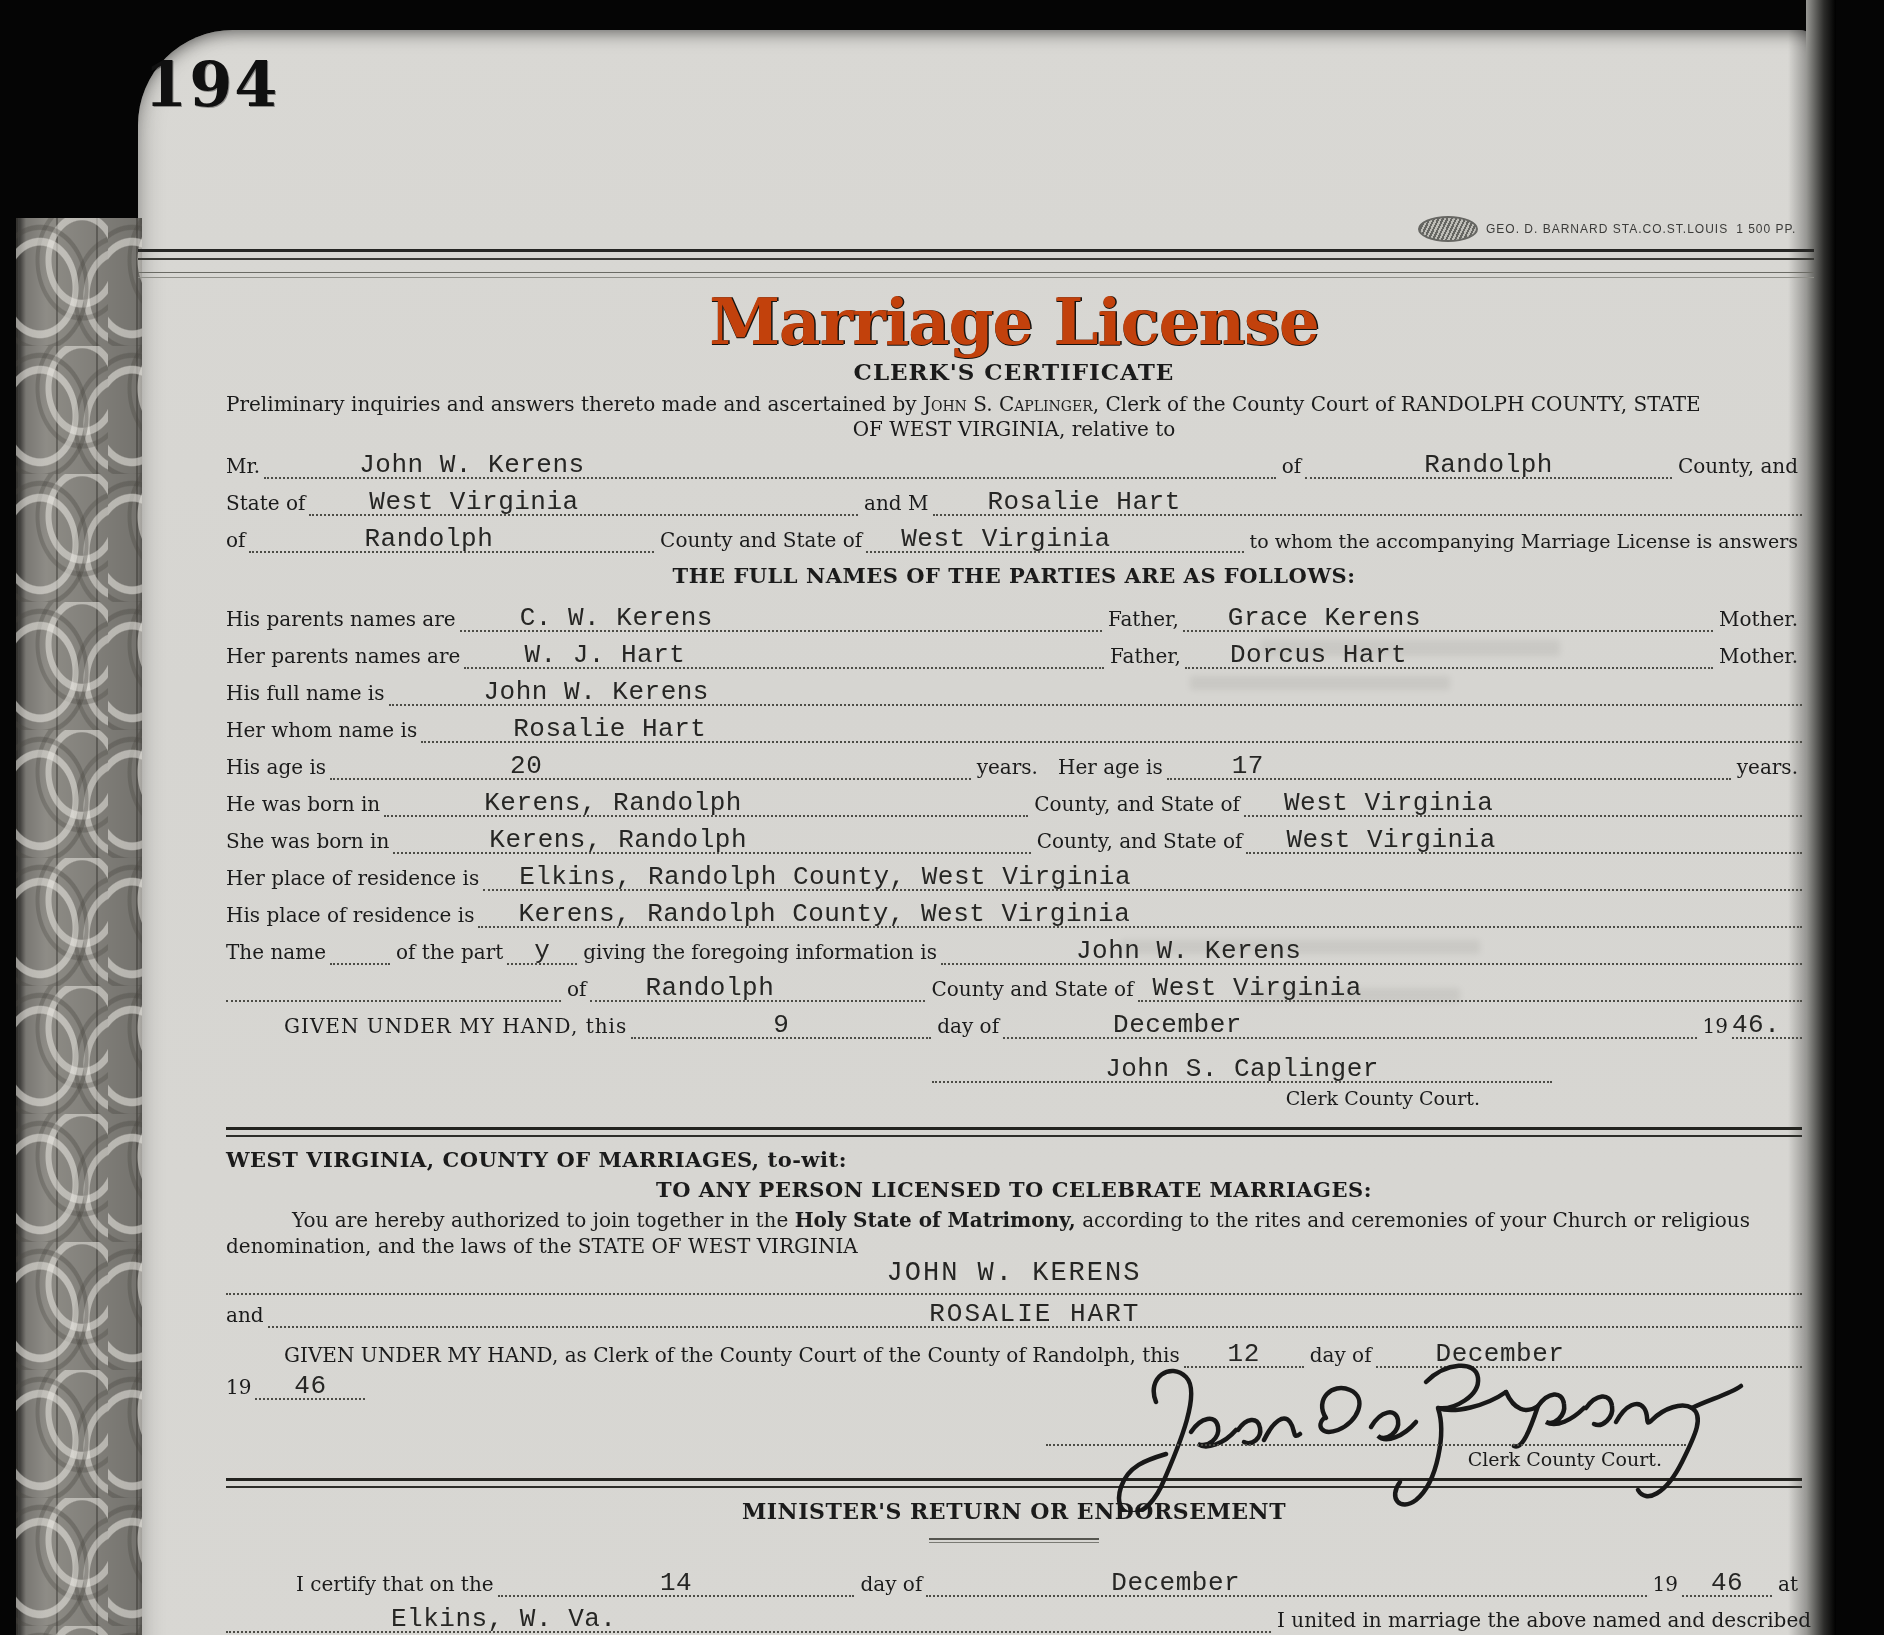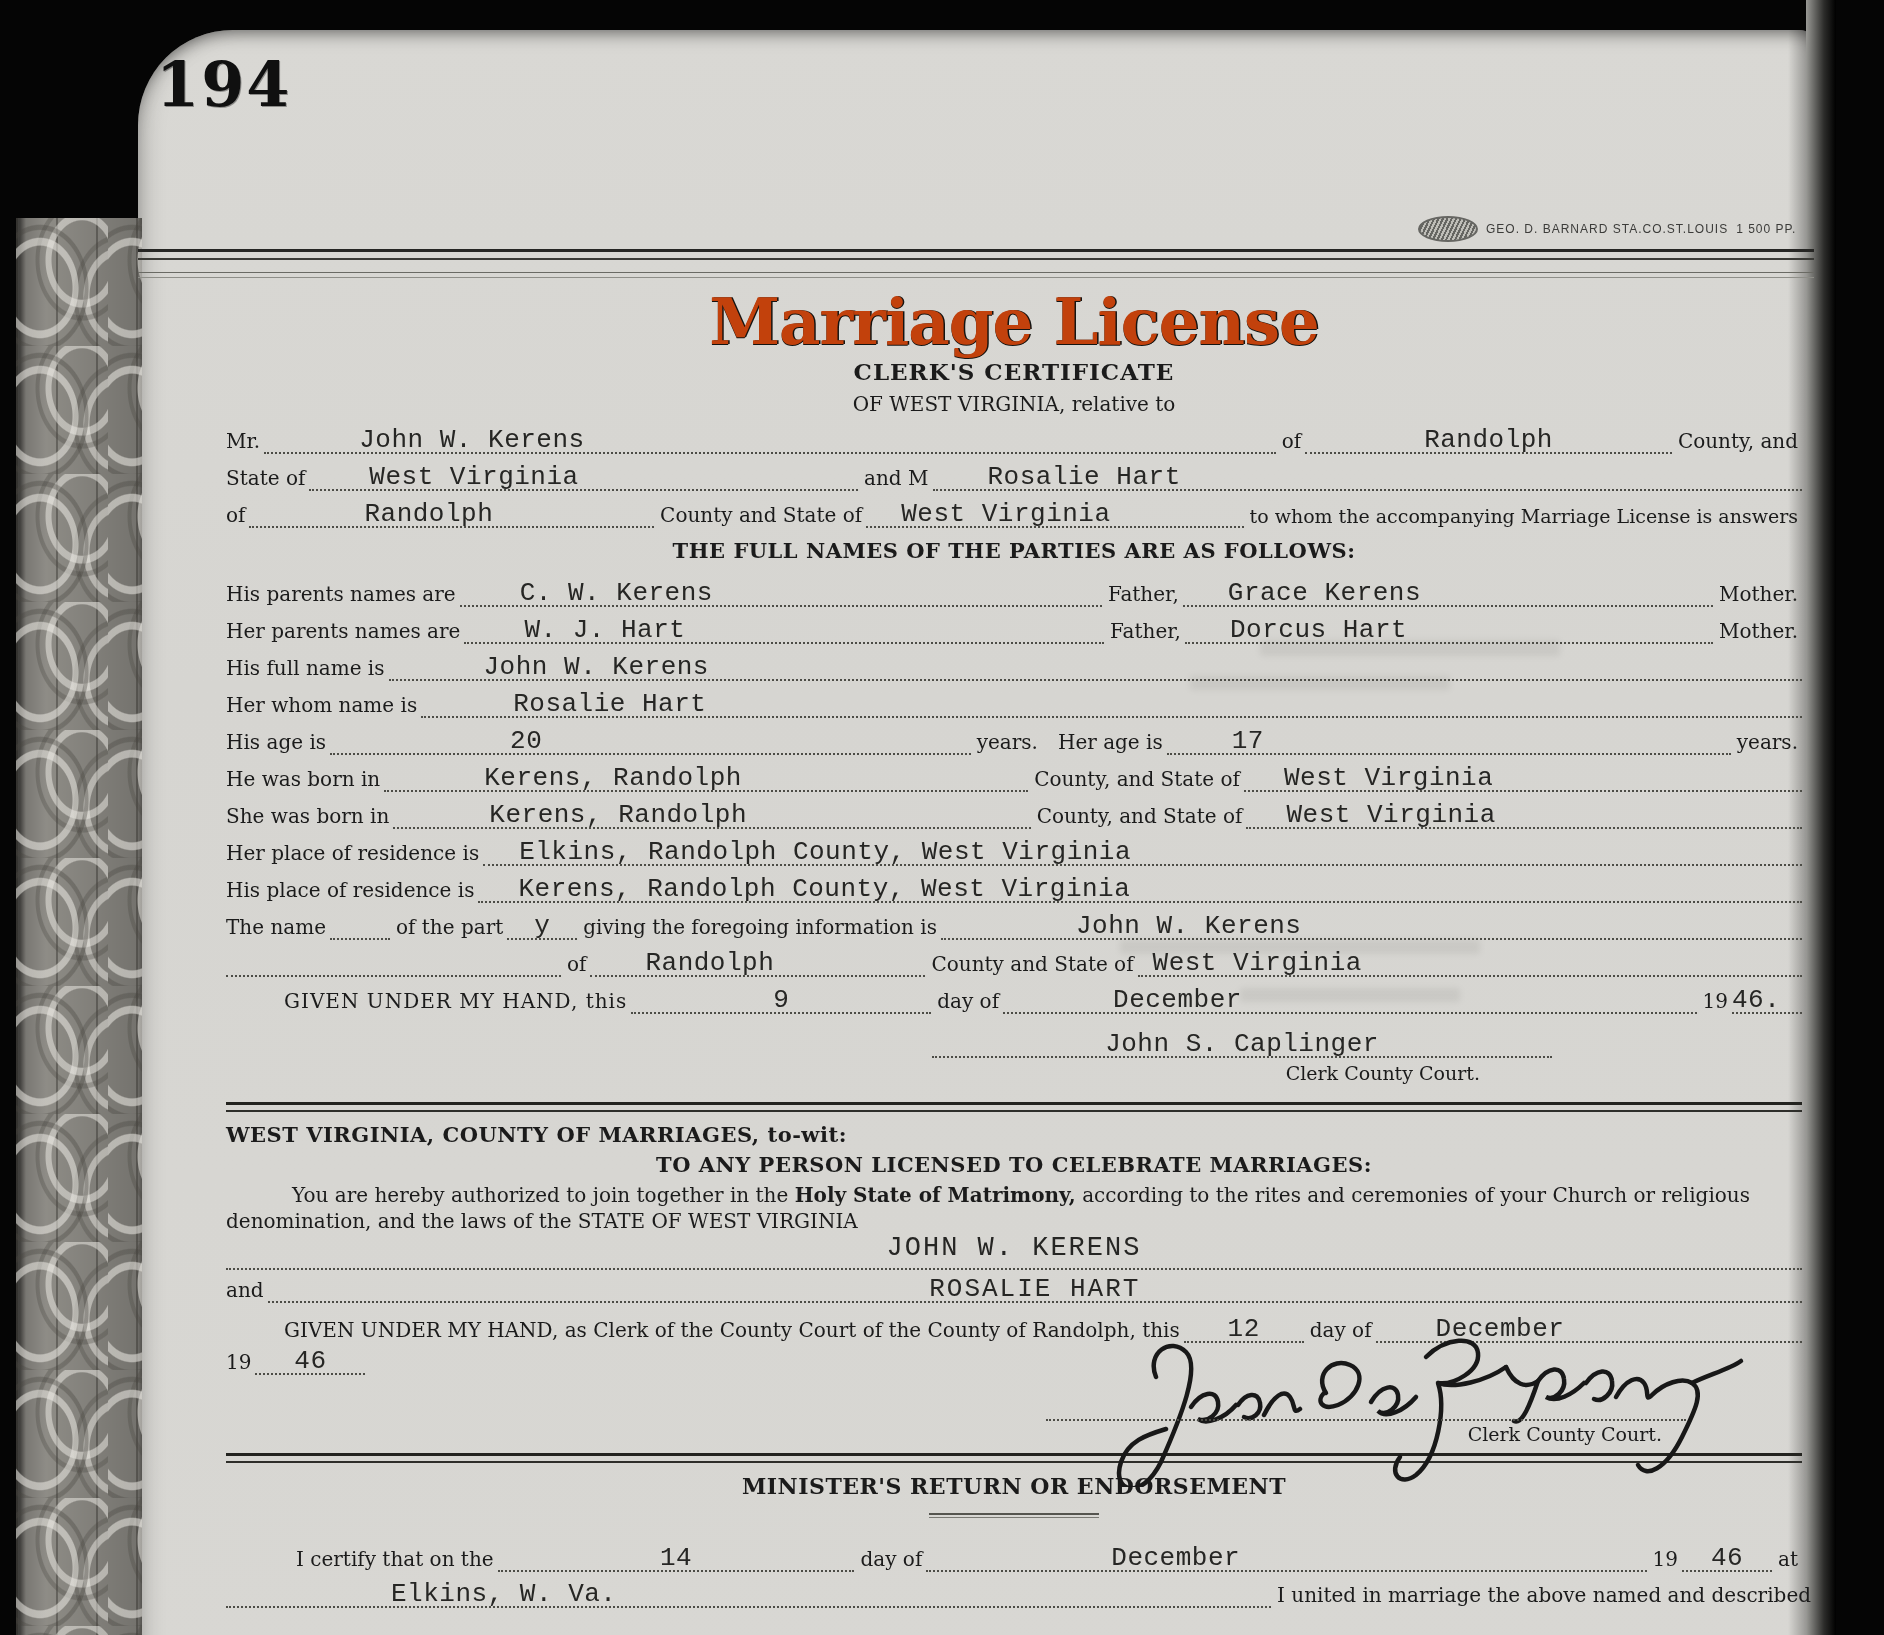--- a/index.html
+++ b/index.html
@@ -18,21 +18,21 @@
   .spine{position:absolute;left:16px;top:218px;width:126px;height:1417px;background-color:#8e8c86;
     background-image:
       radial-gradient(ellipse 46px 60px at 24px 70px, rgba(0,0,0,0) 0 32px, rgba(236,234,228,.55) 33px 38px, rgba(0,0,0,0) 39px 44px, rgba(70,68,62,.35) 45px 48px, rgba(0,0,0,0) 49px),
       radial-gradient(ellipse 46px 60px at 66px 42px, rgba(0,0,0,0) 0 30px, rgba(240,238,232,.5) 31px 36px, rgba(0,0,0,0) 37px 42px, rgba(70,68,62,.3) 43px 46px, rgba(0,0,0,0) 47px),
       radial-gradient(ellipse 44px 58px at 104px 78px, rgba(0,0,0,0) 0 30px, rgba(236,234,228,.5) 31px 36px, rgba(0,0,0,0) 37px 42px, rgba(70,68,62,.3) 43px 46px, rgba(0,0,0,0) 47px),
       repeating-linear-gradient(90deg, rgba(30,28,24,.35) 0 2px, rgba(0,0,0,0) 2px 40px),
       linear-gradient(90deg, rgba(0,0,0,.55) 0 4px, rgba(0,0,0,.15) 10px, rgba(0,0,0,0) 30px, rgba(0,0,0,.18) 96%, rgba(0,0,0,.4));
     background-size:92px 128px, 92px 128px, 92px 128px, auto, auto;
     background-repeat:repeat, repeat, repeat, repeat, no-repeat;}
   
-  .page-number{position:absolute;left:156px;top:48px;font-size:62px;font-weight:bold;
+  .page-number{position:absolute;left:144px;top:48px;font-size:62px;font-weight:bold;
          letter-spacing:2px;color:#101010;text-shadow:1px 1px 0 rgba(0,0,0,.35);}
   .stamp{position:absolute;left:1418px;top:216px;display:flex;align-items:center;gap:8px;
          font-family:"Liberation Sans", sans-serif;font-size:12px;letter-spacing:1px;color:#3c3c3a;white-space:nowrap;}
   .stamp-oval{width:56px;height:22px;border-radius:50%;
          background:repeating-linear-gradient(115deg,#4a4a46 0 2px,#b9b8b2 2px 4px);
          border:2px solid #4a4a46;opacity:.8;}
   .rule-heavy{position:absolute;left:138px;top:249px;width:1676px;height:6px;
          border-top:3px solid #262624;border-bottom:2px solid #3a3a36;}
   .rule-thin{position:absolute;left:138px;top:272px;width:1676px;height:4px;
          border-top:1px solid #6a6a64;border-bottom:1px solid #8e8e88;}
@@ -102,20 +102,21 @@
   <div class="ghost" style="left:1190px;top:676px;width:260px;height:14px;"></div>
   <div class="ghost" style="left:1120px;top:940px;width:360px;height:14px;"></div>
   <div class="ghost" style="left:1240px;top:988px;width:220px;height:14px;"></div>
 
   <div class="content">
 
     <div class="title">Marriage License</div>
     <div class="subtitle">CLERK'S CERTIFICATE</div>
 
     <div class="preamble">
+      <div class="l1"><span>Preliminary inquiries and answers thereto made and ascertained by </span><span class="sc">John S. Caplinger</span><span>, Clerk of the County Court of RANDOLPH COUNTY, STATE</span></div>
       <div class="l2">OF WEST VIRGINIA, relative to</div>
     </div>
 
     <div class="row">
       <span class="lbl">Mr.</span>
       <span class="seg" style="flex:5;padding-left:95px;">
           <span class="entry">John W. Kerens</span>
         </span>
       <span class="lbl after">of</span>
       <span class="seg center" style="flex:2;">

